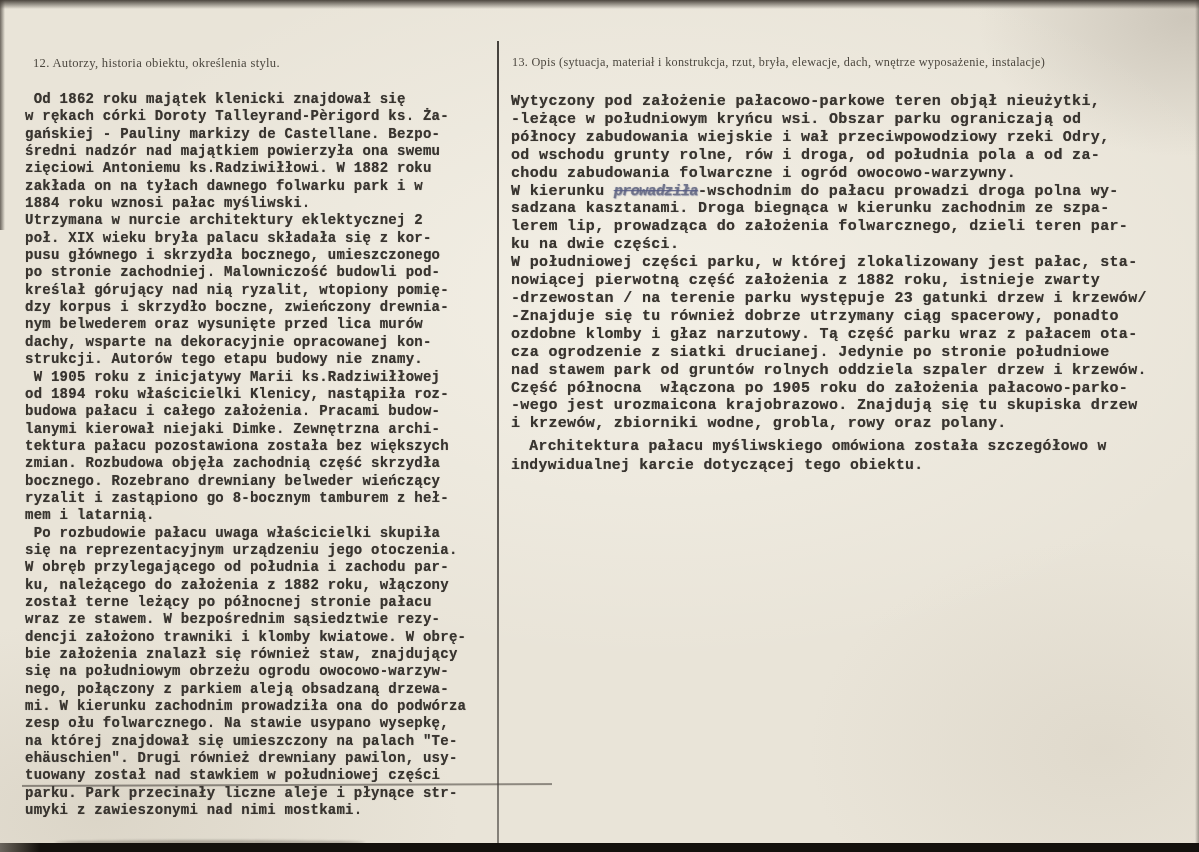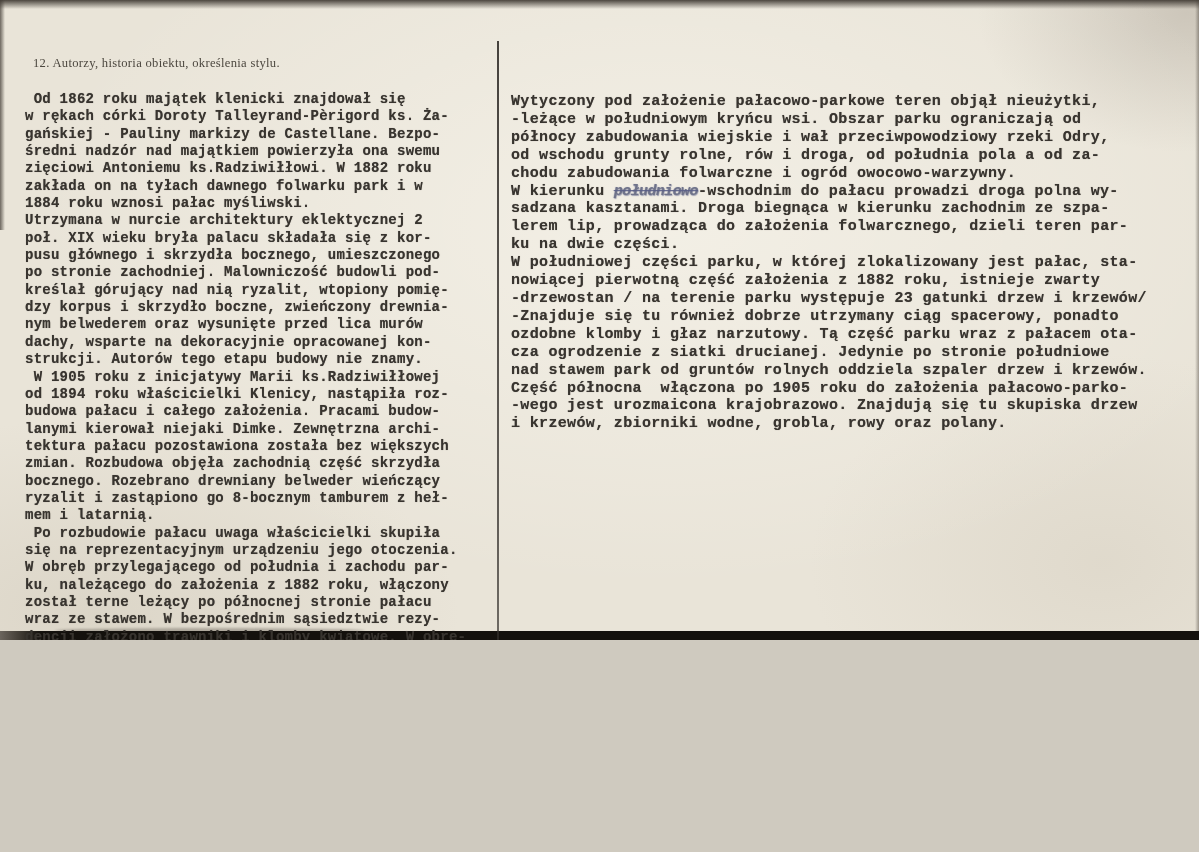--- a/index.html
+++ b/index.html
@@ -3,21 +3,21 @@
 <meta charset="utf-8">
 <style>
   html, body {
     margin: 0;
     padding: 0;
     background: #cfcabf;
   }
   .scan {
     position: relative;
     width: 1199px;
-    height: 640px;
+    height: 852px;
     overflow: hidden;
     font-family: "Liberation Mono", "DejaVu Sans Mono", monospace;
     background:
       radial-gradient(ellipse 900px 520px at 55% 35%, rgba(255,253,246,0.45), rgba(255,253,246,0) 70%),
       radial-gradient(ellipse 420px 300px at 92% 88%, rgba(190,180,162,0.22), rgba(190,180,162,0) 70%),
       radial-gradient(ellipse 520px 280px at 8% 96%, rgba(185,176,158,0.28), rgba(185,176,158,0) 70%),
       radial-gradient(ellipse 300px 200px at 99% 2%, rgba(120,110,98,0.25), rgba(120,110,98,0) 70%),
       #e9e4d8;
   }
   
@@ -101,20 +101,21 @@
   <div class="edge-left"></div>
   <div class="edge-right"></div>
   <div class="bottom-smear"></div>
   <div class="edge-bottom"></div>
 
   <div class="divider"></div>
   <div class="stray-line"></div>
 
   <div class="form-header left">12. Autorzy, historia obiektu, określenia stylu.</div>
 
+  <div class="form-header right">13. Opis (sytuacja, materiał i konstrukcja, rzut, bryła, elewacje, dach, wnętrze wyposażenie, instalacje)</div>
 
   <div class="typed left-col"> Od 1862 roku majątek klenicki znajdował się
 w rękach córki Doroty Talleyrand-Pèrigord ks. Ża-
 gańskiej - Pauliny markizy de Castellane. Bezpo-
 średni nadzór nad majątkiem powierzyła ona swemu
 zięciowi Antoniemu ks.Radziwiłłowi. W 1882 roku
 zakłada on na tyłach dawnego folwarku park i w
 1884 roku wznosi pałac myśliwski.
 Utrzymana w nurcie architektury eklektycznej 2
 poł. XIX wieku bryła palacu składała się z kor-
@@ -150,29 +151,31 @@
 ehäuschien". Drugi również drewniany pawilon, usy-
 tuowany został nad stawkiem w południowej części
 parku. Park przecinały liczne aleje i płynące str-
 umyki z zawieszonymi nad nimi mostkami.</div>
 
   <div class="typed right-col"><span>Wytyczony pod założenie pałacowo-parkowe teren objął nieużytki,
 -leżące w południowym kryńcu wsi. Obszar parku ograniczają od
 północy zabudowania wiejskie i wał przeciwpowodziowy rzeki Odry,
 od wschodu grunty rolne, rów i droga, od południa pola a od za-
 chodu zabudowania folwarczne i ogród owocowo-warzywny.
-W kierunku </span><span class="smudge">południowo</span><span>-wschodnim do pałacu prowadzi droga polna wy-
+W kierunku </span><span class="smudge">prowadziła</span><span>-wschodnim do pałacu prowadzi droga polna wy-
 sadzana kasztanami. Droga biegnąca w kierunku zachodnim ze szpa-
 lerem lip, prowadząca do założenia folwarcznego, dzieli teren par-
 ku na dwie części.
 W południowej części parku, w której zlokalizowany jest pałac, sta-
 nowiącej pierwotną część założenia z 1882 roku, istnieje zwarty
 -drzewostan / na terenie parku występuje 23 gatunki drzew i krzewów/
 -Znajduje się tu również dobrze utrzymany ciąg spacerowy, ponadto
 ozdobne klomby i głaz narzutowy. Tą część parku wraz z pałacem ota-
 cza ogrodzenie z siatki drucianej. Jedynie po stronie południowe
 nad stawem park od gruntów rolnych oddziela szpaler drzew i krzewów.
 Część północna  włączona po 1905 roku do założenia pałacowo-parko-
 -wego jest urozmaicona krajobrazowo. Znajdują się tu skupiska drzew
 i krzewów, zbiorniki wodne, grobla, rowy oraz polany.</span></div>
 
+  <div class="typed right-closing">  Architektura pałacu myśliwskiego omówiona została szczegółowo w
+indywidualnej karcie dotyczącej tego obiektu.</div>
 
 </div>
 
 </body></html>

